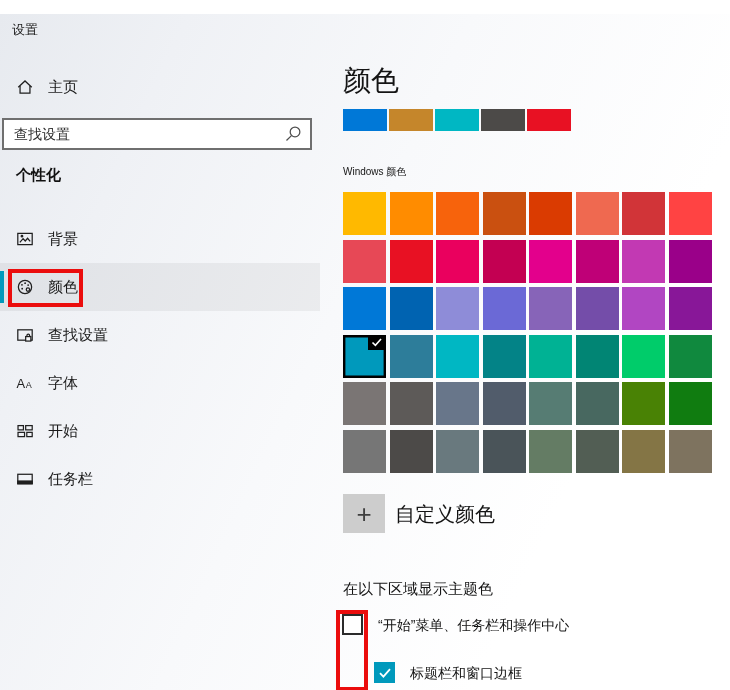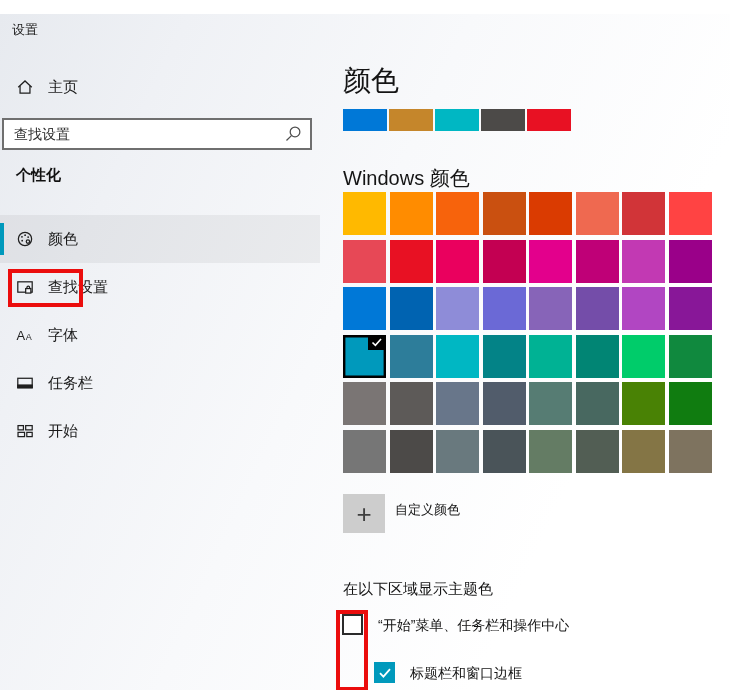--- a/index.html
+++ b/index.html
@@ -28,30 +28,30 @@
 
   .nav { position:absolute; left:0; top:201px; width:320px; }
   .nav-item { position:relative; height:48px; display:flex; align-items:center; gap:14px; padding-left:16px; cursor:default; }
   .nav-item.selected { background:rgba(0,0,0,0.05); }
   .accent-bar { position:absolute; left:0; top:8px; width:4px; height:32px; background:var(--accent); }
 
   
   .page-title { position:absolute; left:343px; top:48px; font-size:28px; font-weight:400; color:#141414; }
   .recent-row { position:absolute; left:343px; top:95px; display:flex; gap:2px; }
   .recent-swatch { width:44px; height:22px; }
-  .win-colors-label { position:absolute; left:343px; top:151px; font-size:20px; color:#141414; }
+  .win-colors-label { position:absolute; left:343px; top:151px; font-size:10px; color:#141414; }
 
   .palette-grid { position:absolute; left:343px; top:178px; display:grid; grid-template-columns:repeat(8,43px); grid-auto-rows:43px; column-gap:3.5px; row-gap:4.6px; }
   .swatch { position:relative; border:none; padding:0; cursor:default; }
   .swatch.selected { box-shadow:inset 0 0 0 2.4px #000; }
   .sel-corner { position:absolute; top:0; right:0; width:18px; height:15px; background:#000; display:flex; align-items:center; justify-content:center; }
   .sel-corner svg { width:12px; height:11px; }
 
   .plus-btn { position:absolute; left:343px; top:480px; width:42px; height:39px; background:#cdcdcd; border:none; font-size:26px; font-weight:300; color:#3f3f3f; line-height:1; cursor:default; font-family:inherit; }
-  .custom-label { position:absolute; left:395px; top:487px; font-size:13px; color:#141414;font-family:Liberation Mono, monospace; }
+  .custom-label { position:absolute; left:395px; top:487px; font-size:20px; color:#141414;font-family:Liberation Mono, monospace; }
 
   .surfaces-heading { position:absolute; left:343px; top:566px; font-size:15px; color:#141414; }
   .opt-row { position:absolute; left:342px; display:flex; align-items:flex-end; gap:15px; }
   .opt-row.r0 { top:600px; }
   .opt-row.r1 { top:648px;padding-left:32px; }
   .checkbox { width:21px; height:21px; border:2px solid #2b2b2b; background:#fff; display:inline-flex; align-items:center; justify-content:center; flex:none; }
   .checkbox.checked { border-color:var(--accent); background:var(--accent); }
   .checkbox svg { width:14px; height:14px; }
   .opt-label { font-size:14px; color:#141414; padding-top:3px; }
 
@@ -83,20 +83,30 @@
         <svg viewBox="0 0 16 16" fill="none" stroke="currentColor" stroke-width="1.1">
           <circle cx="9.8" cy="6.2" r="4.3"></circle>
             <path d="M6.6 9.4 L2.2 13.8"></path>
         </svg>
       </span>
     </div>
 
     <h2 class="section-title">个性化</h2>
 
     <nav class="nav">
+        <div class="nav-item">
+          <span class="nav-icon">
+            <svg viewBox="0 0 16 16" fill="none" stroke="currentColor" stroke-width="1.1">
+              <rect x="1.6" y="3" width="12.8" height="10"></rect>
+              <path d="M3.4 11 L6.3 7.7 L8.2 9.8 L10.3 7.4 L12.6 10.2"></path>
+              <circle cx="5.3" cy="5.5" r="0.7"></circle>
+            </svg>
+          </span>
+          <span class="nav-label">背景</span>
+        </div>
         <div class="nav-item selected">
           <span class="accent-bar"></span>
           <span class="nav-icon">
             <svg viewBox="0 0 16 16" fill="none" stroke="currentColor" stroke-width="1.1">
               <circle cx="8" cy="8" r="5.9"></circle>
               <circle cx="10.6" cy="10.3" r="1.5"></circle>
               <circle cx="5.3" cy="6.1" r="0.8" fill="currentColor" stroke="none"></circle>
               <circle cx="8.1" cy="4.6" r="0.8" fill="currentColor" stroke="none"></circle>
               <circle cx="10.8" cy="6.3" r="0.8" fill="currentColor" stroke="none"></circle>
               <circle cx="5.5" cy="9.5" r="0.8" fill="currentColor" stroke="none"></circle>
@@ -119,36 +129,36 @@
             <svg viewBox="0 0 16 16" fill="none" stroke="currentColor" stroke-width="1.1">
               <text x="0.5" y="12.2" font-size="11.5" fill="currentColor" stroke="none" font-family="inherit">A</text>
               <text x="8.6" y="12.2" font-size="8" fill="currentColor" stroke="none" font-family="inherit">A</text>
             </svg>
           </span>
           <span class="nav-label">字体</span>
         </div>
         <div class="nav-item">
           <span class="nav-icon">
             <svg viewBox="0 0 16 16" fill="none" stroke="currentColor" stroke-width="1.1">
-              <rect x="1.6" y="3.8" width="12.8" height="8.4"></rect>
-              <rect x="1.6" y="9.8" width="12.8" height="2.4" fill="currentColor"></rect>
-            </svg>
-          </span>
-          <span class="nav-label">任务栏</span>
-        </div>
-        <div class="nav-item">
-          <span class="nav-icon">
-            <svg viewBox="0 0 16 16" fill="none" stroke="currentColor" stroke-width="1.1">
               <rect x="1.8" y="3.2" width="4.8" height="3.8"></rect>
               <rect x="8.6" y="3.2" width="5.8" height="3.8"></rect>
               <rect x="1.8" y="9.2" width="5.8" height="3.8"></rect>
               <rect x="9.6" y="9.2" width="4.8" height="3.8"></rect>
             </svg>
           </span>
           <span class="nav-label">开始</span>
+        </div>
+        <div class="nav-item">
+          <span class="nav-icon">
+            <svg viewBox="0 0 16 16" fill="none" stroke="currentColor" stroke-width="1.1">
+              <rect x="1.6" y="3.8" width="12.8" height="8.4"></rect>
+              <rect x="1.6" y="9.8" width="12.8" height="2.4" fill="currentColor"></rect>
+            </svg>
+          </span>
+          <span class="nav-label">任务栏</span>
         </div>
       </nav>
 
     <div class="annotation sidebar-annotation"></div>
   </aside>
 
   <main>
     <h1 class="page-title">颜色</h1>
 
     <div class="recent-row">

